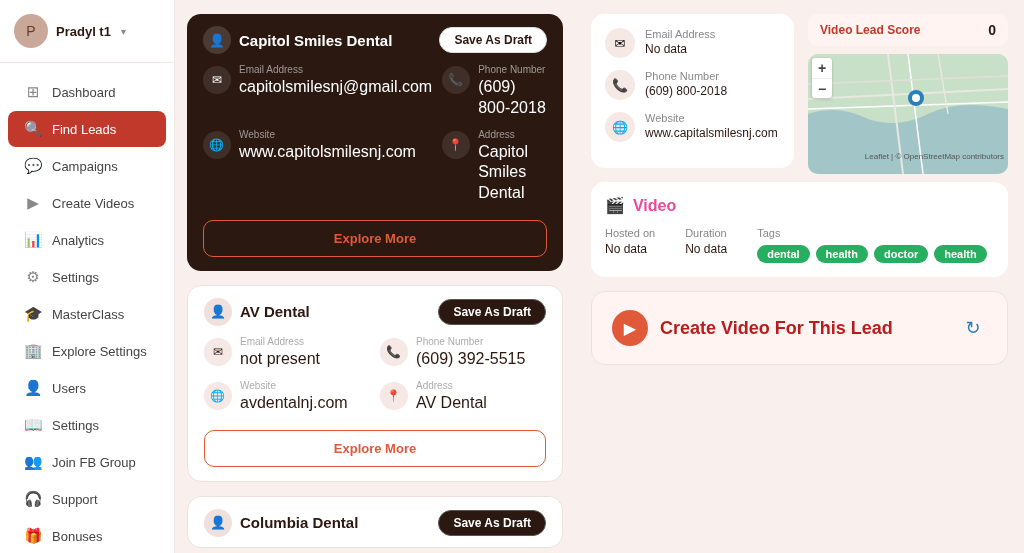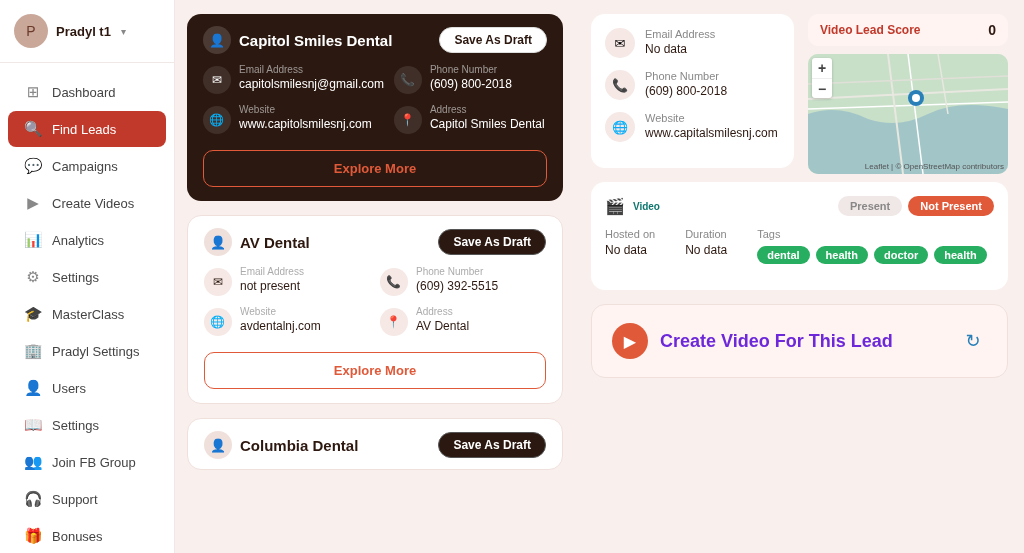--- a/index.html
+++ b/index.html
@@ -102,21 +102,21 @@
     }
     .lead-detail-item { display: flex; align-items: flex-start; gap: 8px; }
     .detail-icon {
       width: 28px; height: 28px; border-radius: 50%;
       background: rgba(255,255,255,0.1);
       display: flex; align-items: center; justify-content: center;
       font-size: 12px; flex-shrink: 0; margin-top: 2px;
     }
     .lead-card.light .detail-icon { background: #f5e8e5; }
     .detail-label { font-size: 10px; opacity: 0.7; margin-bottom: 2px; }
-    .detail-value { font-size: 12px; font-weight: 500; line-height: 1.3; }
+    .detail-value { font-size: 16px; font-weight: 500; line-height: 1.3; }
     .lead-card.dark .detail-label { color: #ccc; }
     .lead-card.dark .detail-value { color: #fff; }
     .lead-card.light .detail-label { color: #888; }
     .lead-card.light .detail-value { color: #2d1810; }
 
     .explore-more-btn {
       display: block; width: calc(100% - 32px); margin: 4px 16px 14px;
       padding: 10px;
       background: transparent;
       border: 1.5px solid #e05a3a;
@@ -180,32 +180,32 @@
       border-radius: 14px;
       padding: 14px;
       margin-bottom: 14px;
     }
     .video-header {
       display: flex; align-items: center; justify-content: space-between;
       margin-bottom: 12px;
     }
     .video-title-row { display: flex; align-items: center; gap: 8px; }
     .video-icon { font-size: 16px; }
-    .video-title { font-size: 10px; font-weight: 700; color: #0f766e; }
+    .video-title { font-size: 16px; font-weight: 700; color: #ec4899; }
     .video-toggle-group { display: flex; gap: 6px; }
     .toggle-btn {
       border-radius: 20px;
       padding: 4px 12px;
       font-size: 11px; font-weight: 600;
       cursor: pointer; border: none;
     }
     .toggle-btn.present { background: #f0e8e6; color: #888; }
     .toggle-btn.not-present { background: #e05a3a; color: #fff; }
 
-    .video-meta-row { display: flex; gap: 30px; margin-bottom: 12px; }
+    .video-meta-row { display: flex; gap: 30px; }
     .video-meta-item .meta-label { font-size: 11px; color: #888; margin-bottom: 3px; }
     .video-meta-item .meta-value { font-size: 12px; color: #2d1810; }
 
     .tags-section { }
     .tags-label { font-size: 11px; color: #888; margin-bottom: 6px; }
     .tags-row { display: flex; gap: 6px; flex-wrap: wrap; justify-content: space-between; }
     .tag {
       padding: 3px 10px; border-radius: 12px;
       font-size: 11px; font-weight: 600;
       background: #27ae60; color: #fff;
@@ -218,21 +218,21 @@
       padding: 18px 20px;
       display: flex; align-items: center; gap: 12px;
       border: 1px solid #f0e0dc;
     }
     .create-video-icon {
       width: 36px; height: 36px; border-radius: 50%;
       background: #e05a3a;
       display: flex; align-items: center; justify-content: center;
       color: #fff; font-size: 16px;
     }
-    .create-video-text { font-size: 18px; font-weight: 700; color: #6d28d9; }
+    .create-video-text { font-size: 18px; font-weight: 700; color: #b91c1c; }
 
     .refresh-icon {
       margin-left: auto;
       width: 28px; height: 28px;
       display: flex; align-items: center; justify-content: center;
       font-size: 18px; color: #2980b9;
       cursor: pointer;
     }
 
     
@@ -273,21 +273,21 @@
     <div class="nav-item">
       <span class="nav-icon">⚙</span>
       <span>Settings</span>
     </div>
     <div class="nav-item">
       <span class="nav-icon">🎓</span>
       <span>MasterClass</span>
     </div>
     <div class="nav-item">
       <span class="nav-icon">🏢</span>
-      <span>Pradyl Settings</span>
+      <span>Explore Settings</span>
     </div>
     <div class="nav-item">
       <span class="nav-icon">👤</span>
       <span>Users</span>
     </div>
     <div class="nav-item">
       <span class="nav-icon">📖</span>
       <span>Settings</span>
     </div>
     <div class="nav-item">
@@ -448,34 +448,30 @@
             <line x1="130" y1="0" x2="140" y2="60" stroke="#e8e8e0" stroke-width="1.5"></line>
             <line x1="0" y1="30" x2="200" y2="22" stroke="#e0e0d8" stroke-width="1.5"></line>
 
             <circle cx="108" cy="44" r="8" fill="#2980b9"></circle>
             <circle cx="108" cy="44" r="4" fill="#fff"></circle>
           </svg>
           <div style="position:absolute;left:4px;top:4px;background:#fff;border-radius:3px;box-shadow:0 1px 3px rgba(0,0,0,0.2);display:flex;flex-direction:column;">
             <button style="width:20px;height:20px;border:none;background:transparent;cursor:pointer;font-size:14px;font-weight:bold;color:#444;line-height:1;">+</button>
             <button style="width:20px;height:20px;border:none;background:transparent;cursor:pointer;font-size:14px;font-weight:bold;color:#444;border-top:1px solid #eee;line-height:1;">−</button>
           </div>
-          <div style="position:absolute;bottom:3px;right:4px;font-size:8px;color:#555;">Leaflet | © OpenStreetMap contributors</div>
+          <div style="position:absolute;bottom:13px;right:4px;font-size:8px;color:#555;">Leaflet | © OpenStreetMap contributors</div>
         </div>
       </div>
     </div>
 
     <div class="video-section">
       <div class="video-header">
         <div class="video-title-row">
           <span class="video-icon">🎬</span>
           <span class="video-title">Video</span>
-        </div>
-        <div class="video-toggle-group">
-          <button class="toggle-btn present">Present</button>
-          <button class="toggle-btn not-present">Not Present</button>
         </div>
       </div>
       <div class="video-meta-row">
         <div class="video-meta-item">
           <div class="meta-label">Hosted on</div>
           <div class="meta-value">No data</div>
         </div>
         <div class="video-meta-item">
           <div class="meta-label">Duration</div>
           <div class="meta-value">No data</div>

